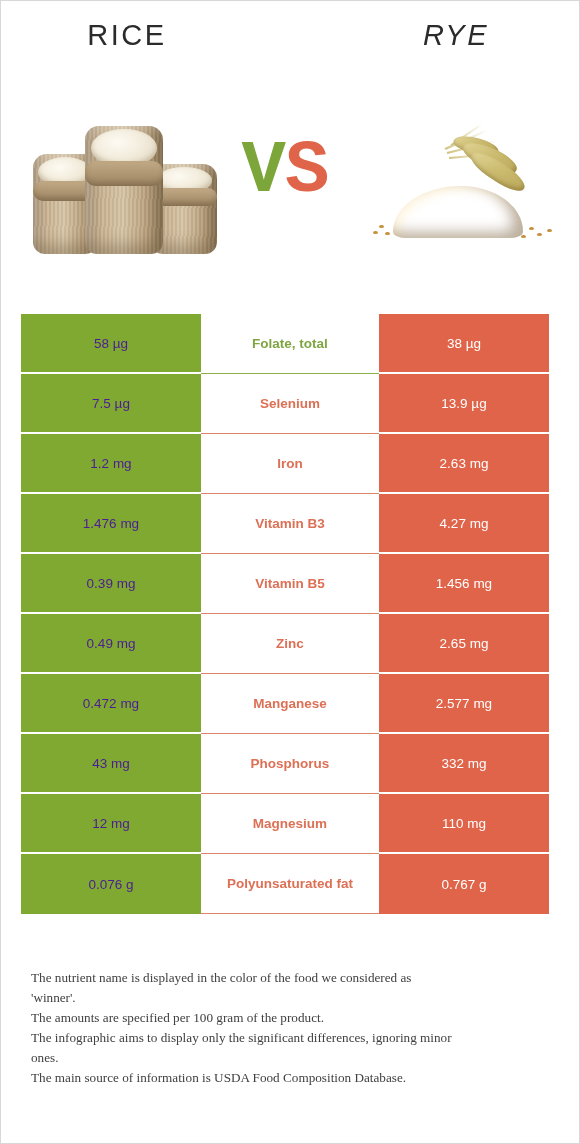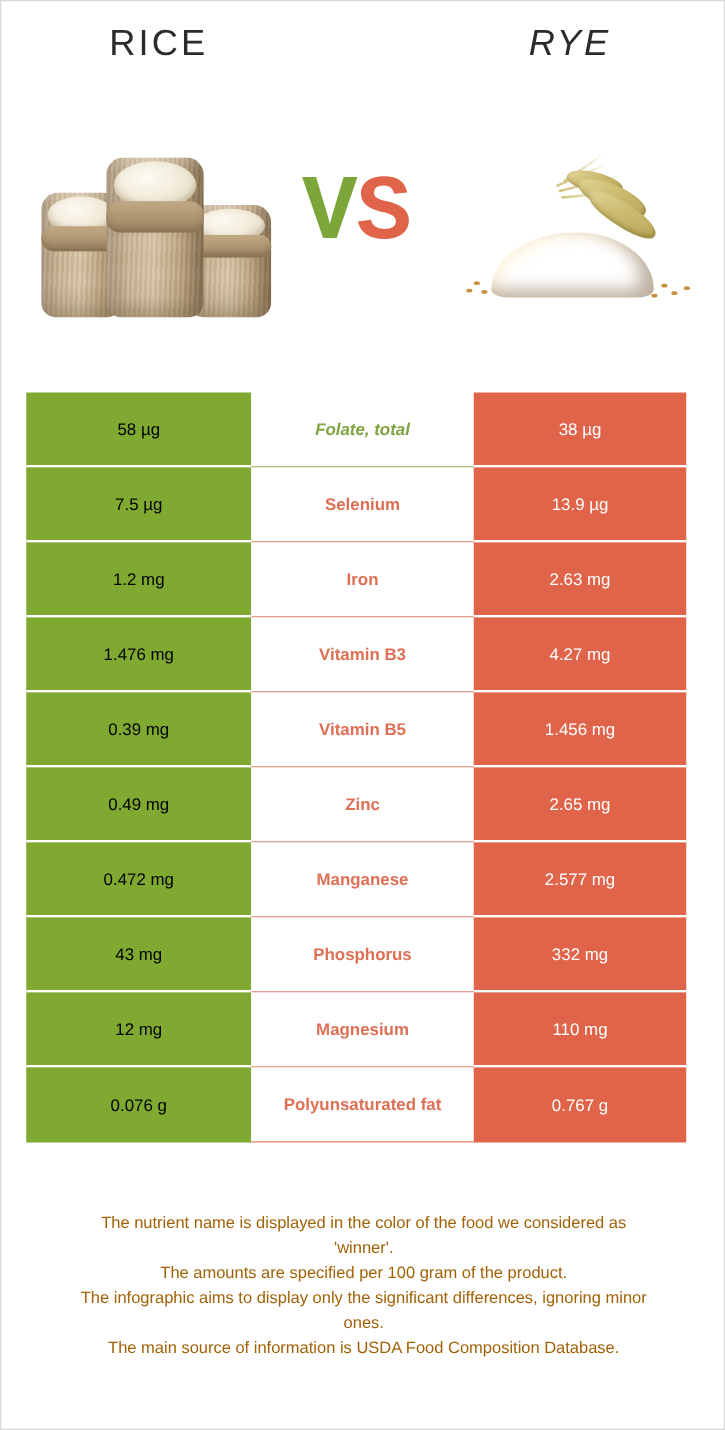--- a/index.html
+++ b/index.html
@@ -174,52 +174,52 @@
   .cell {
     display: flex;
     align-items: center;
     justify-content: center;
     box-sizing: border-box;
     font-size: 13.5px;
   }
   .cell.left {
     width: 180px;
     background: #7FA930;
-    color: #000000;
+    color: #4c1d95;
     border-bottom: 2px solid #ffffff;
   }
   .cell.right {
     width: 170px;
     background: #E06449;
     color: #ffffff;
     border-bottom: 2px solid #ffffff;
   }
   .cell.mid {
     width: 178px;
     background: #ffffff;
     font-weight: bold;
     font-size: 13.5px;
     border-bottom: 1px solid transparent;
   }
-  .row.win-rice  .cell.mid { color: #7FA542; border-bottom-color: #8FAF4B; font-style: italic; }
+  .row.win-rice  .cell.mid { color: #7FA542; border-bottom-color: #8FAF4B; }
   .row.win-rye   .cell.mid { color: #DD7055; border-bottom-color: #DE8469; }
   .row:last-child .cell.left,
   .row:last-child .cell.right { border-bottom: none; }
 
   
   .footer {
     position: absolute;
     left: 30px;
     top: 967px;
     width: 520px;
-    text-align: center;
+    text-align: left;
     font-size: 13.2px;
     line-height: 20px;
-    color: #a16207;
-    font-family: Liberation Sans, sans-serif;
+    color: #404040;
+    font-family: Liberation Serif, serif;
   }
   .footer p { margin: 0; }
 </style>
 </head>
 <body>
 
 <div id="page">
 
   <div class="header-row">
     <div class="food-title left">RICE</div>

